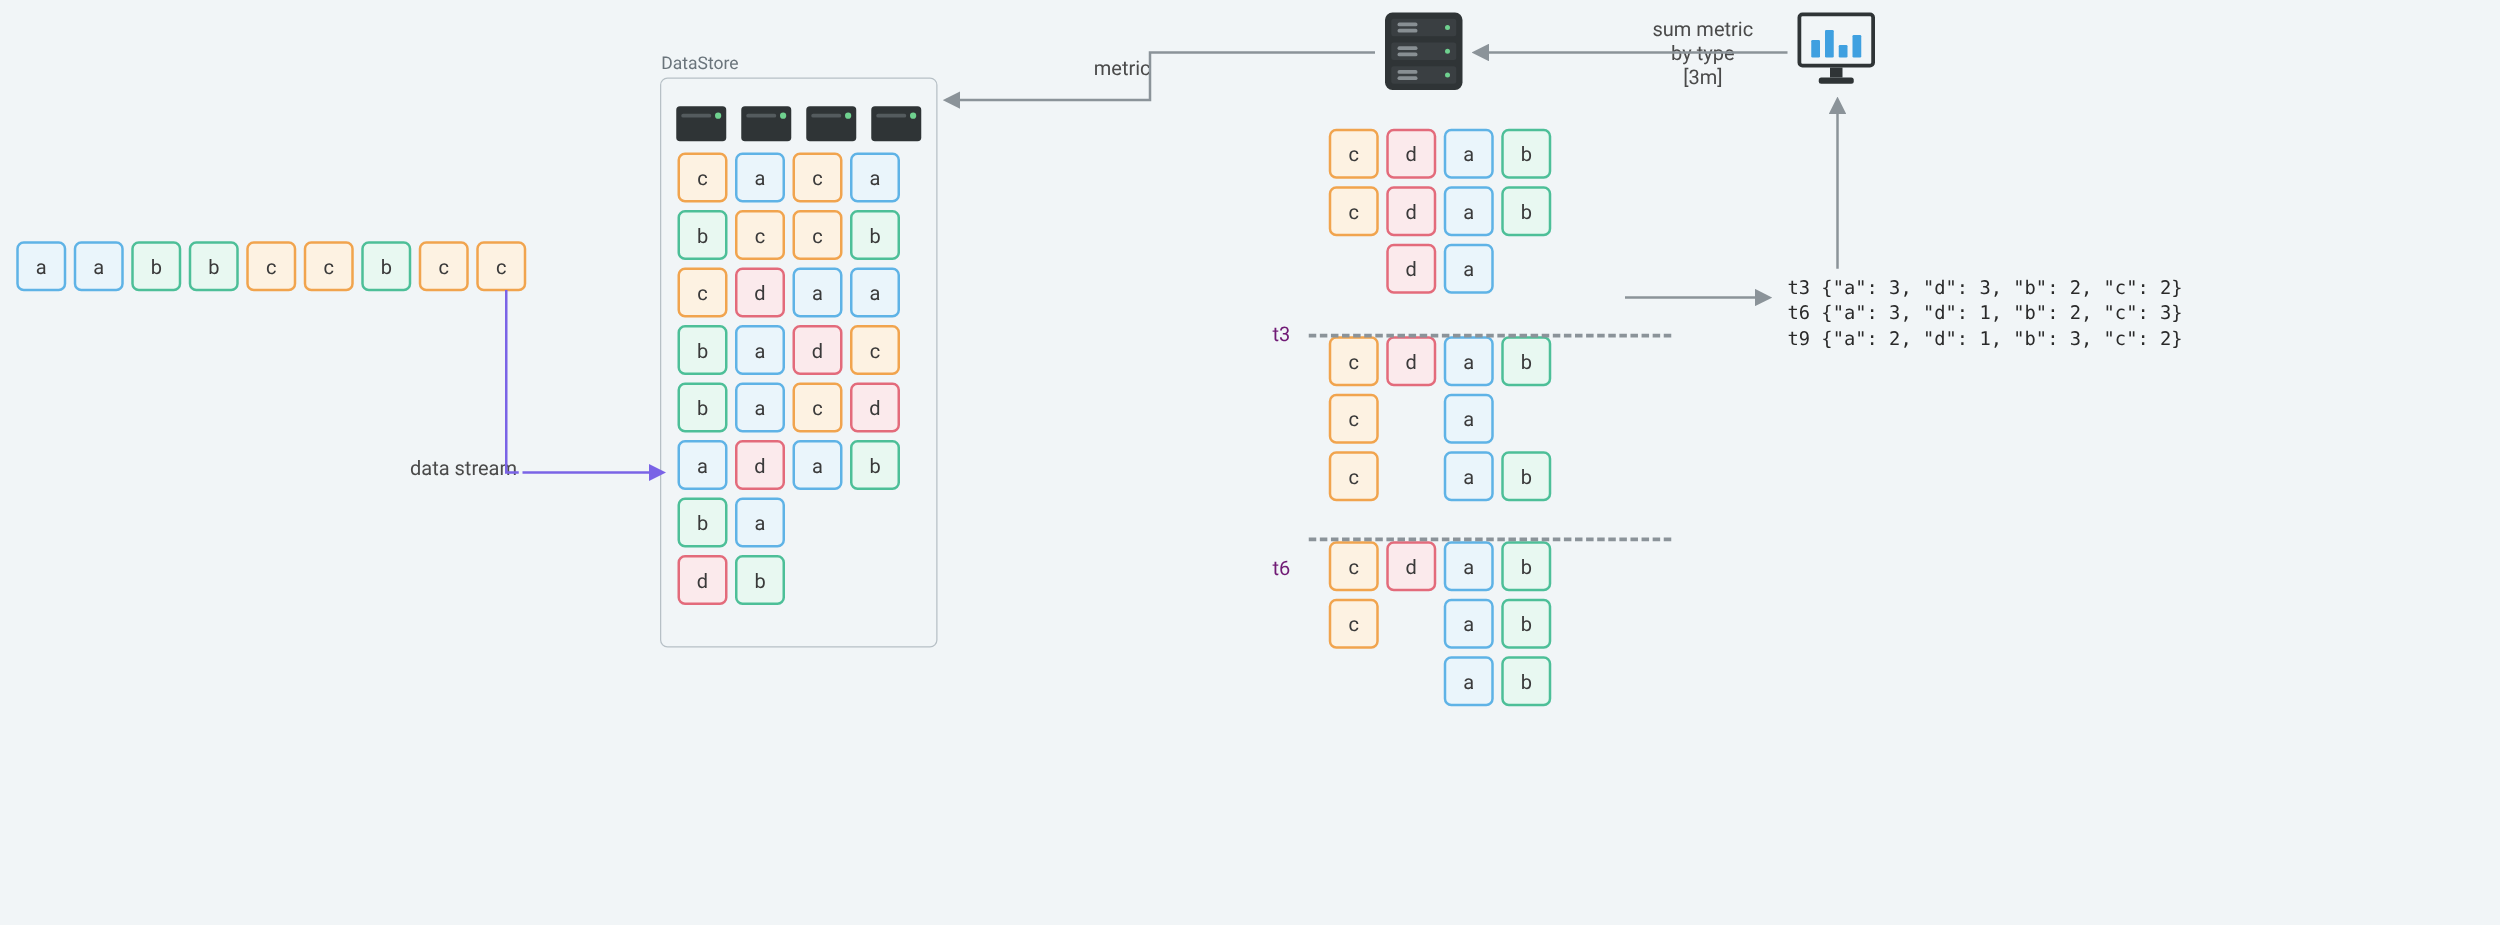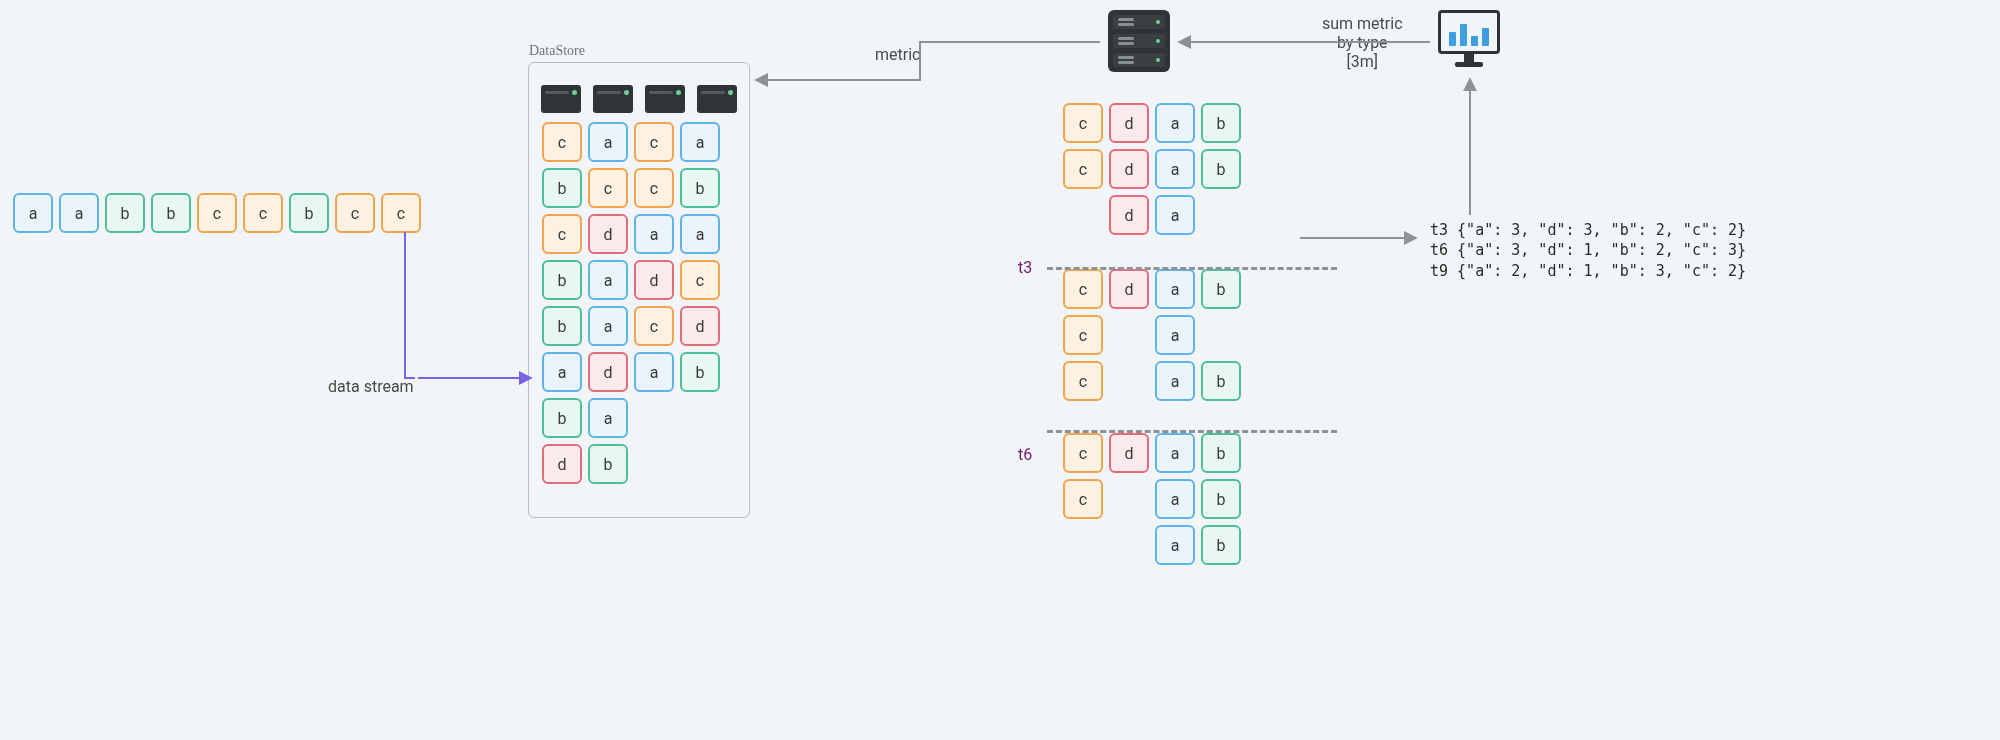--- a/index.html
+++ b/index.html
@@ -60,21 +60,20 @@
     width: 222px;
     border: 1px solid #b7c0c6;
     border-radius: 6px;
     padding: 22px 10px 30px 10px;
   }
   #datastore .ds-label {
     position: absolute;
     top: -20px; left: 0;
     font-size: 14px;
     color: #6a747b;
-    font-family: Liberation Serif, serif;
   }
   #datastore .servers {
     display: flex; justify-content: space-between;
     padding: 0 2px 6px 2px;
   }
   #datastore .server {
     width: 40px; height: 28px;
     background: #2f3436;
     border-radius: 3px;
     position: relative;
@@ -212,21 +211,21 @@
     <div class="cell a">a</div>
     <div class="cell b">b</div>
     <div class="cell b">b</div>
     <div class="cell c">c</div>
     <div class="cell c">c</div>
     <div class="cell b">b</div>
     <div class="cell c">c</div>
     <div class="cell c">c</div>
   </div>
 
-<div class="label" style="left:328px; top:377px;">data stream</div>
+<div class="label" style="left:328px; top:365px;">data stream</div>
 
 <div id="datastore">
   <div class="ds-label">DataStore</div>
   <div class="servers">
     <div class="server"></div>
     <div class="server"></div>
     <div class="server"></div>
     <div class="server"></div>
   </div>
   <div class="rows">

